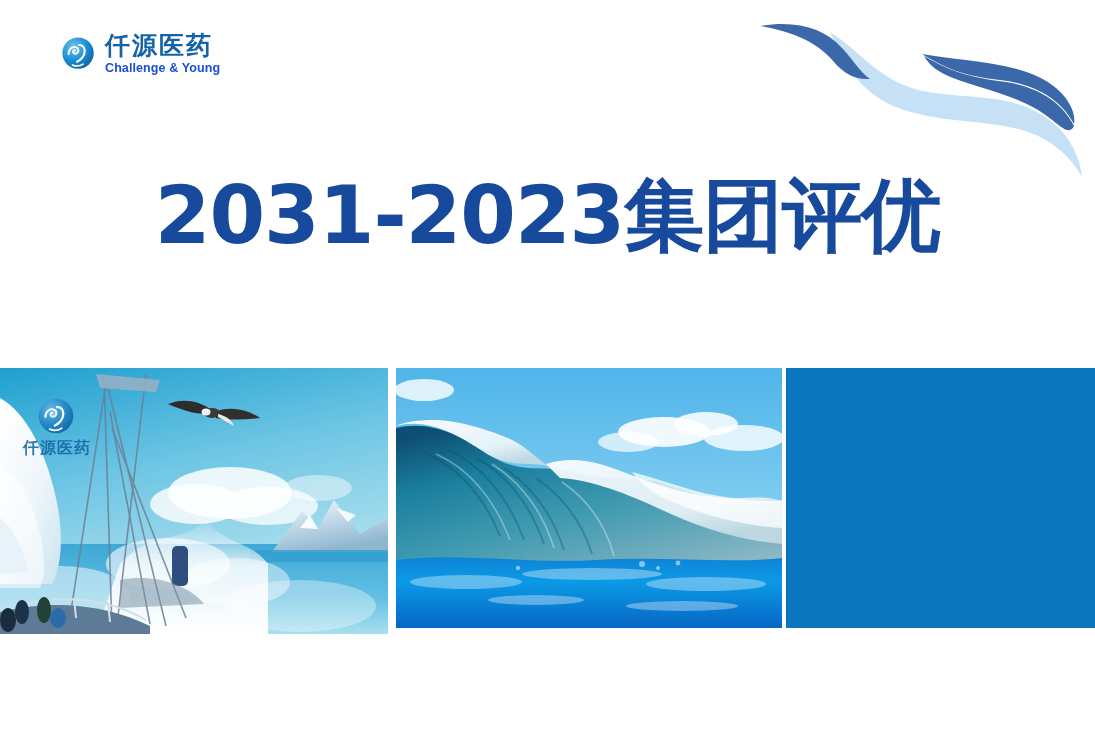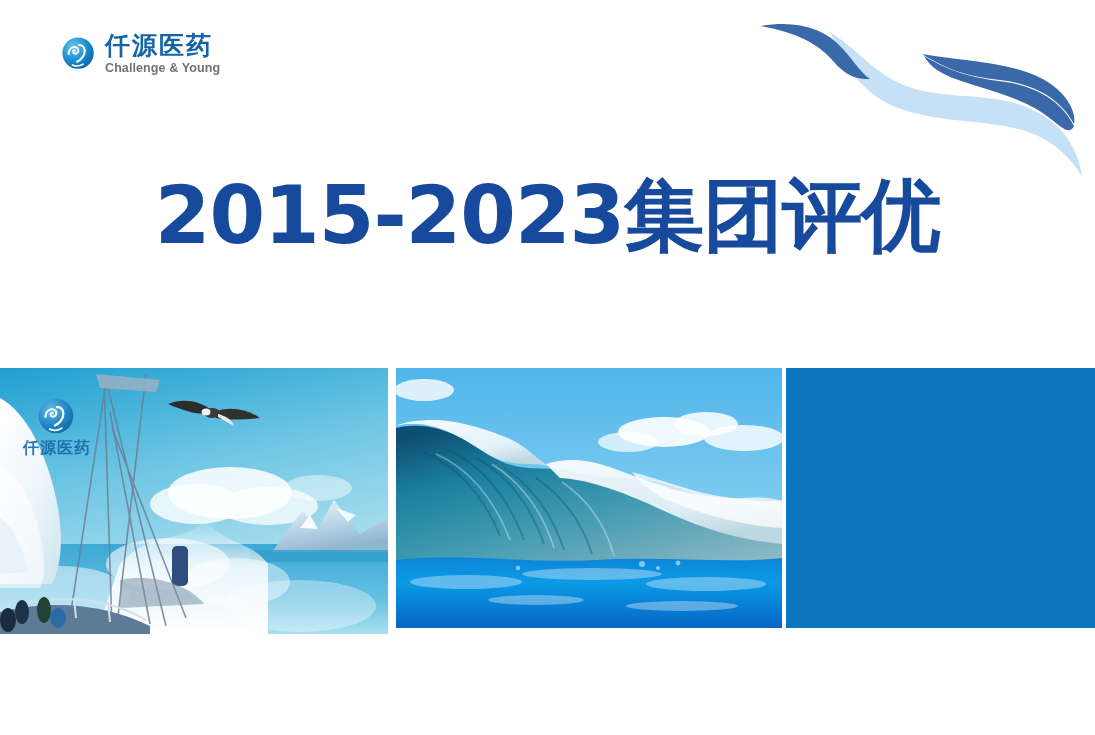--- a/index.html
+++ b/index.html
@@ -42,21 +42,21 @@
   #brand-logo .cn {
     font-size: 25px;
     font-weight: bold;
     color: #1463a8;
     letter-spacing: 2px;
     font-family: "DejaVu Sans", "Liberation Sans", sans-serif;
   }
   #brand-logo .en {
     font-size: 12.5px;
     font-weight: bold;
-    color: #737373;
+    color: #1d4ed8;
     letter-spacing: 0.1px;
     margin-top: 4px;
   }
 
   
   #swoosh {
     position: absolute;
     left: 752px;
     top: 14px;
     width: 345px;
@@ -155,21 +155,21 @@
       <path d="M8 12 C44 6 72 14 90 34 C102 47 108 58 118 65
                C104 66 92 60 82 48 C66 29 42 18 8 12 Z" fill="#3b68a8"></path>
 
       <path d="M170 40 C196 56 214 62 248 66 C282 70 308 84 322 110
                C324 100 318 86 304 74 C282 55 246 50 214 46 C196 44 182 42 170 40 Z" fill="#3b68a8"></path>
       <path d="M172 42 C202 60 224 64 254 68 C286 73 310 88 322 112
                C316 124 306 108 286 96 C256 78 216 72 192 60 C182 55 176 49 172 42 Z" fill="#3b68a8"></path>
     </svg>
   </div>
 
-  <div id="slide-title" style="color: rgb(23, 74, 156);">2015-2023集团评优</div>
+  <div id="slide-title" style="color: rgb(23, 74, 156);">2031-2023集团评优</div>
 
   <div id="image-band">
 
     <div class="panel" id="panel-sailboat">
       <svg viewBox="0 0 388 266" preserveAspectRatio="none" xmlns="http://www.w3.org/2000/svg">
         <defs>
           <linearGradient id="skyA" x1="0" y1="0" x2="0.3" y2="1">
             <stop offset="0%" stop-color="#1f9fd0"></stop>
             <stop offset="45%" stop-color="#6ec6e4"></stop>
             <stop offset="100%" stop-color="#bfe6f2"></stop>

